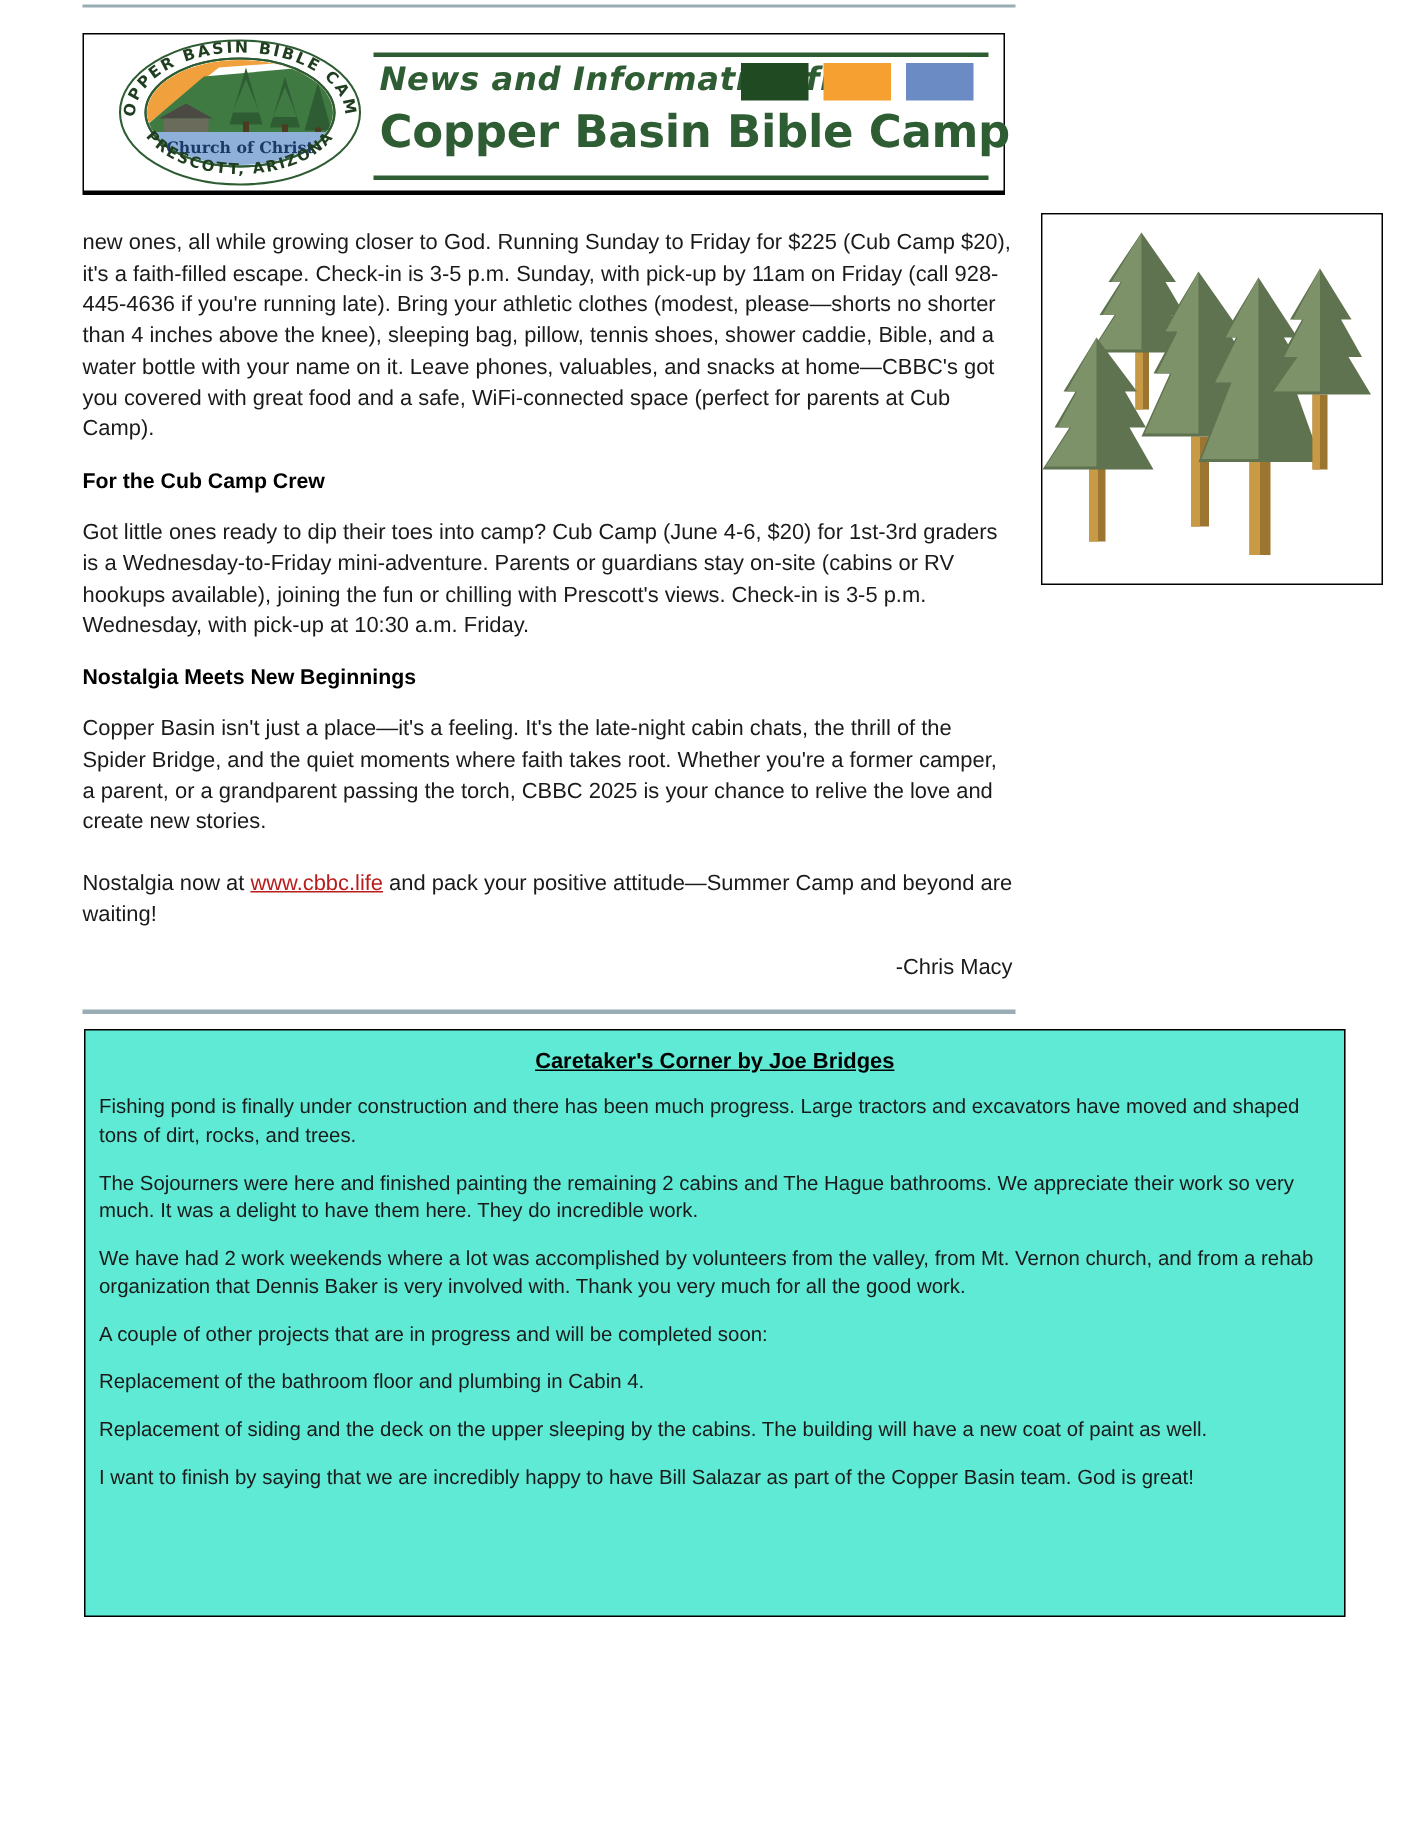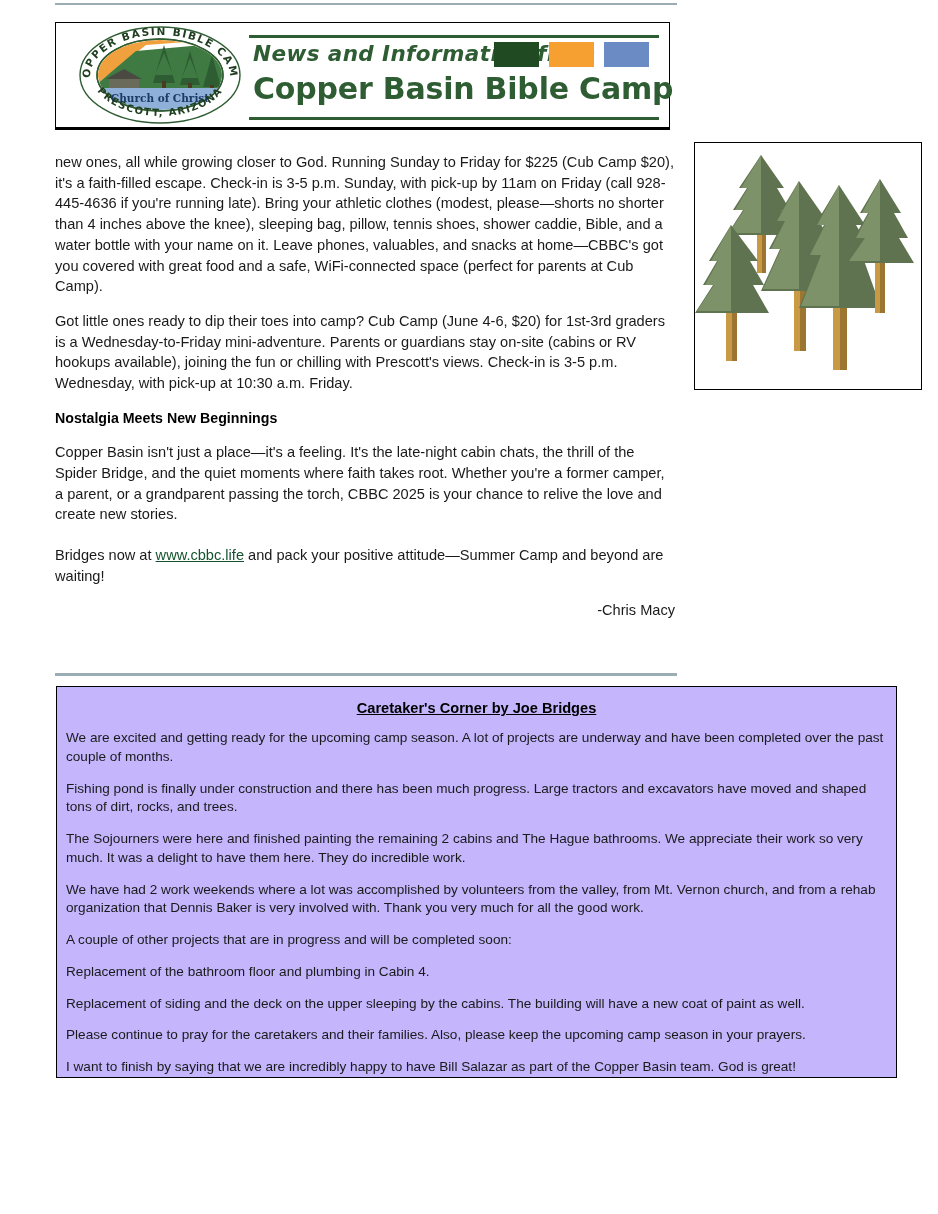--- a/index.html
+++ b/index.html
@@ -129,21 +129,21 @@
   }
   .article p { margin: 0 0 14px 0; }
   .sub-head {
     font-weight: bold;
     font-size: 14.2px;
     margin: 0 0 1px 0;
     color: #000;
   }
   .gap-after-head { margin-top: 16px; }
   a.link {
-    color: #14532d;
+    color: #b91c1c;
     text-decoration: underline;
   }
   .signature {
     text-align: right;
     margin-top: 16px;
     padding-left: 200px;
   }
 
   
   .mid-rule {
@@ -157,21 +157,21 @@
 
   
   .caretaker-box {
     position: absolute;
     left: 56px;
     top: 686px;
     width: 841px;
     height: 392px;
     border: 1px solid #000;
     box-sizing: border-box;
-    background: #c4b5fd;
+    background: #5eead4;
     padding: 10px 9px 8px 9px;
   }
   .caretaker-title {
     text-align: center;
     font-weight: bold;
     font-size: 14.6px;
     text-decoration: underline;
     margin: 3px 0 13px 0;
     color: #000;
   }
@@ -290,38 +290,37 @@
         <polygon points="185,36 165,70 173,70 159,95 169,95 152,120 219,120 204,95 213,95 199,70 206,70" fill="#5f7350"></polygon>
         <polygon points="185,36 167,70 174,70 161,95 170,95 154,118 185,118" fill="#7d9268"></polygon>
       </g>
     </g>
   </svg>
 </div>
 
 <div class="article">
   <p>new ones, all while growing closer to God. Running Sunday to Friday for $225 (Cub Camp $20), it's a faith-filled escape. Check-in is 3-5 p.m. Sunday, with pick-up by 11am on Friday (call 928-445-4636 if you're running late). Bring your athletic clothes (modest, please—shorts no shorter than 4 inches above the knee), sleeping bag, pillow, tennis shoes, shower caddie, Bible, and a water bottle with your name on it. Leave phones, valuables, and snacks at home—CBBC's got you covered with great food and a safe, WiFi-connected space (perfect for parents at Cub Camp).</p>
 
+  <p class="sub-head">For the Cub Camp Crew</p>
   <p>Got little ones ready to dip their toes into camp? Cub Camp (June 4-6, $20) for 1st-3rd graders is a Wednesday-to-Friday mini-adventure. Parents or guardians stay on-site (cabins or RV hookups available), joining the fun or chilling with Prescott's views. Check-in is 3-5 p.m. Wednesday, with pick-up at 10:30 a.m. Friday.</p>
 
   <p class="sub-head gap-after-head">Nostalgia Meets New Beginnings</p>
   <p style="margin-top:2px;">Copper Basin isn't just a place—it's a feeling. It's the late-night cabin chats, the thrill of the Spider Bridge, and the quiet moments where faith takes root. Whether you're a former camper, a parent, or a grandparent passing the torch, CBBC 2025 is your chance to relive the love and create new stories.</p>
 
-  <p style="margin-top:20px;"><span>Bridges now at </span><a class="link" href="#">www.cbbc.life</a><span> and pack your positive attitude—Summer Camp and beyond are waiting!</span></p>
+  <p style="margin-top:20px;"><span>Nostalgia now at </span><a class="link" href="#">www.cbbc.life</a><span> and pack your positive attitude—Summer Camp and beyond are waiting!</span></p>
 
   <p class="signature">-Chris Macy</p>
 </div>
 
 <div class="mid-rule"></div>
 
 <div class="caretaker-box">
   <div class="caretaker-title">Caretaker's Corner by Joe Bridges</div>
   <div>
-    <p>We are excited and getting ready for the upcoming camp season.  A lot of projects are underway and have been completed over the past couple of months.</p>
     <p>Fishing pond is finally under construction and there has been much progress.  Large tractors and excavators have moved and shaped tons of dirt, rocks, and trees.</p>
     <p>The Sojourners were here and finished painting the remaining 2 cabins and The Hague bathrooms.  We appreciate their work so very much.  It was a delight to have them here.  They do incredible work.</p>
     <p>We have had 2 work weekends where a lot was accomplished by volunteers from the valley, from Mt. Vernon church, and from a rehab organization that Dennis Baker is very involved with.  Thank you very much for all the good work.</p>
     <p>A couple of other projects that are in progress and will be completed soon:</p>
     <p>Replacement of the bathroom floor and plumbing in Cabin 4.</p>
     <p>Replacement of siding and the deck on the upper sleeping by the cabins.  The building will have a new coat of paint as well.</p>
-    <p>Please continue to pray for the caretakers and their families.  Also, please keep the upcoming camp season in your prayers.</p>
     <p>I want to finish by saying that we are incredibly happy to have Bill Salazar as part of the Copper Basin team.  God is great!</p>
   </div>
 </div>
 
 </body></html>

